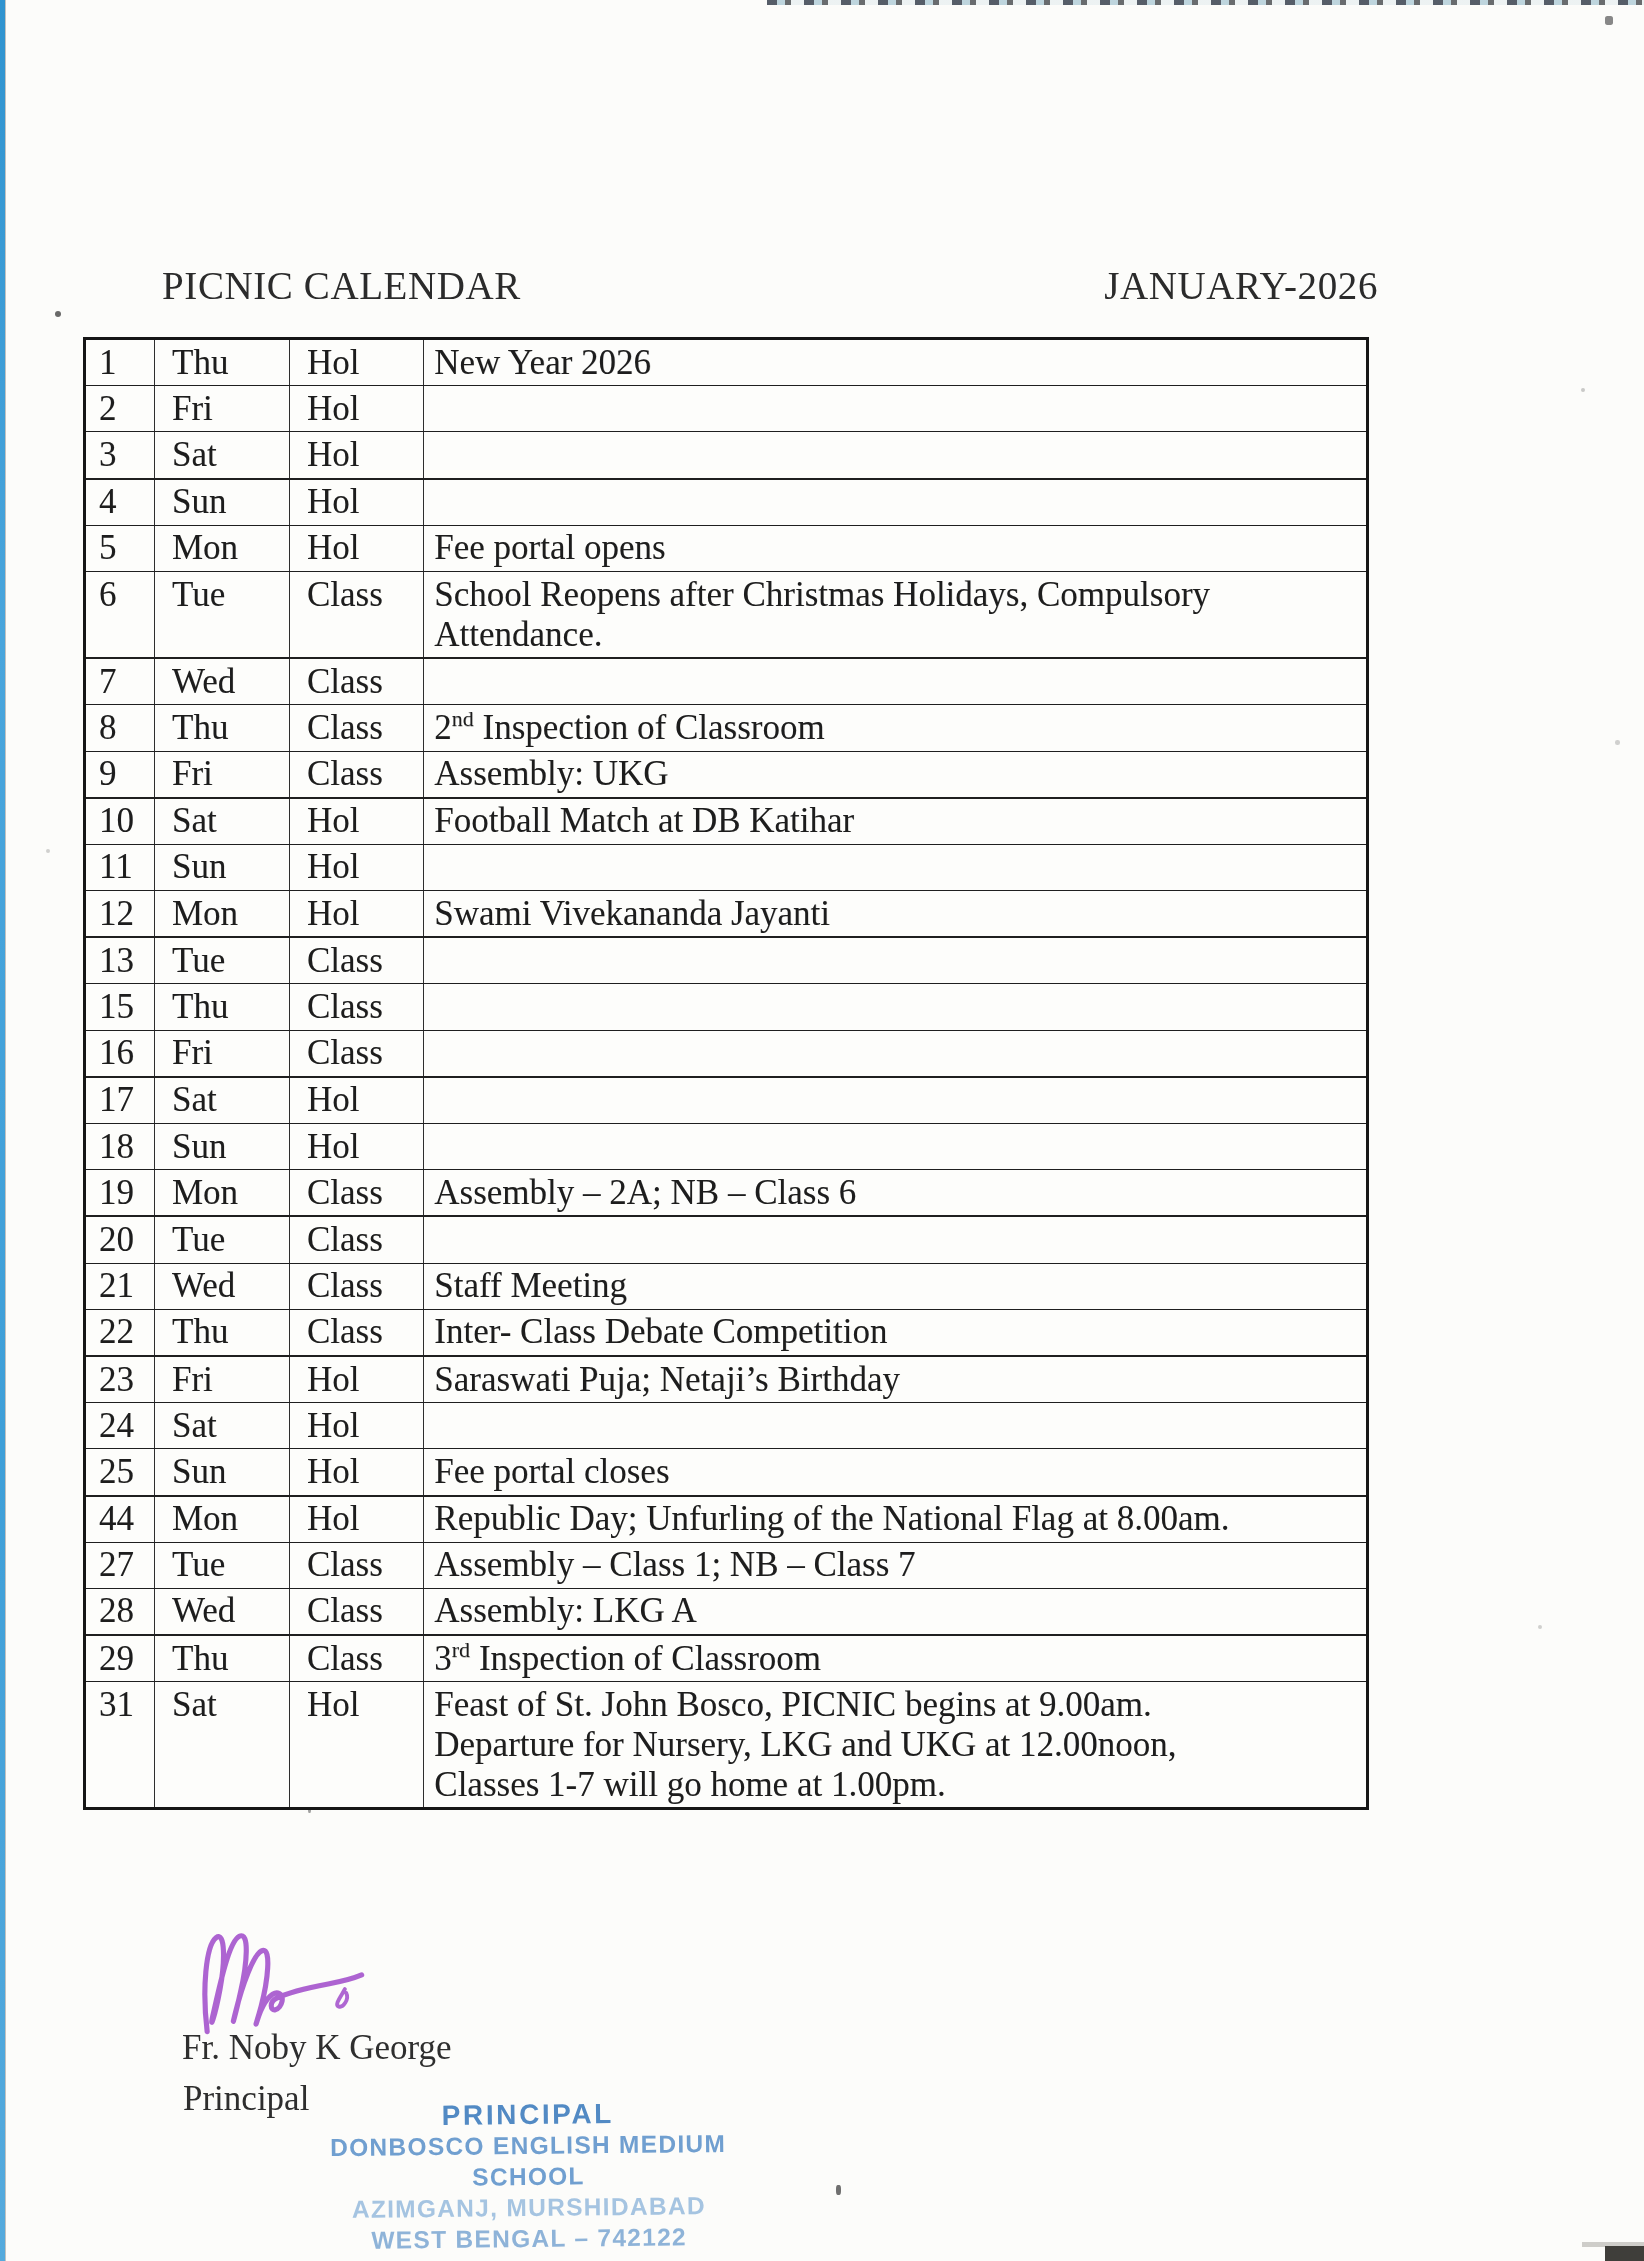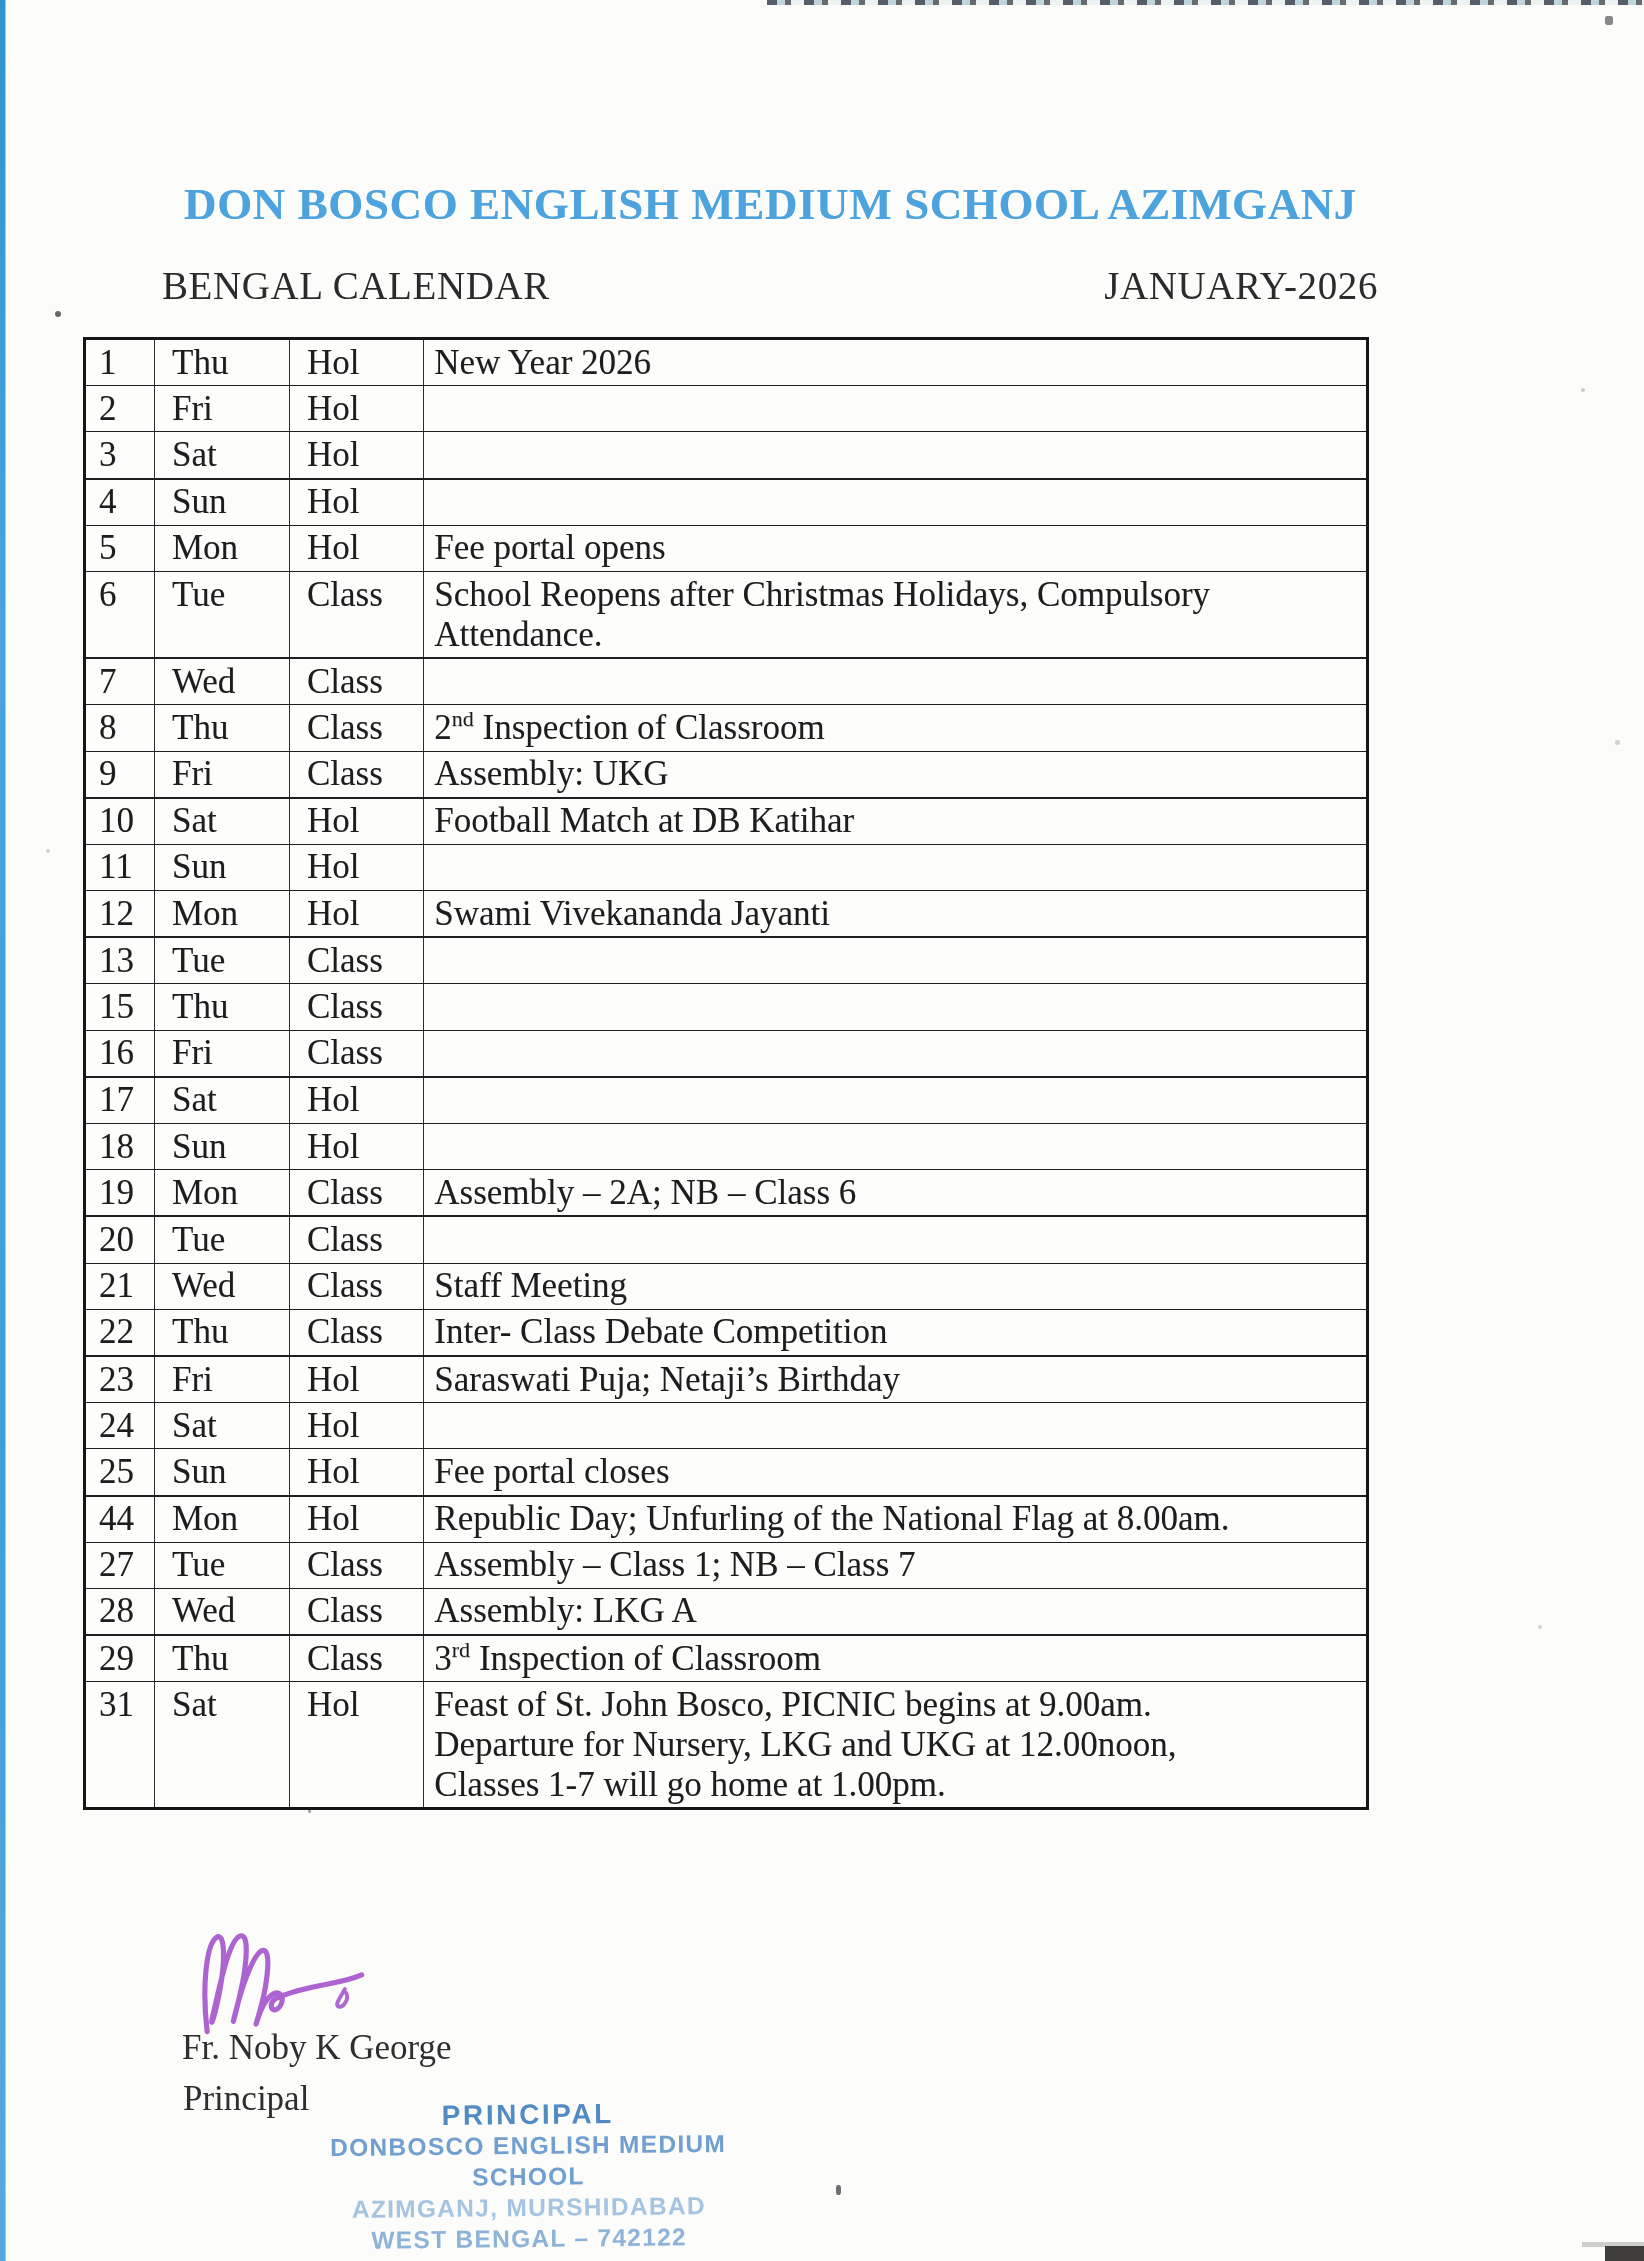--- a/index.html
+++ b/index.html
@@ -60,22 +60,21 @@
   <div class="speck" style="left:55px;top:311px;width:6.4px;height:6.4px;background:#444;opacity:.8"></div>
   <div class="speck" style="left:1605px;top:15.5px;width:7.7px;height:9px;background:#555;opacity:.7;border-radius:30%"></div>
   <div class="speck" style="left:1581px;top:388px;width:3.9px;height:3.9px;opacity:.35"></div>
   <div class="speck" style="left:1615px;top:740px;width:4.5px;height:4.5px;opacity:.3"></div>
   <div class="speck" style="left:46px;top:849px;width:3.9px;height:3.9px;opacity:.3"></div>
   <div class="speck" style="left:613px;top:996px;width:3.2px;height:3.2px;opacity:.25"></div>
   <div class="speck" style="left:1538px;top:1625px;width:3.9px;height:3.9px;opacity:.3"></div>
   <div class="speck" style="left:308px;top:1804px;width:3.2px;height:9px;background:#555;opacity:.55;border-radius:40%"></div>
   <div class="speck" style="left:836px;top:2185px;width:4.5px;height:10.3px;background:#333;opacity:.7;border-radius:40%"></div>
 
-  <h1 class="title">DON BOSCO ENGLISH MEDIUM SCHOOL AZIMGANJ</h1>
-  <div class="sub-left">BENGAL CALENDAR</div>
+  <div class="sub-left">PICNIC CALENDAR</div>
   <div class="sub-right">JANUARY-2026</div>
 
   <table class="calendar">
     <colgroup>
         <col class="c1">
         <col class="c2">
         <col class="c3">
         <col class="c4">
       </colgroup>
     <tbody id="cal-body">

